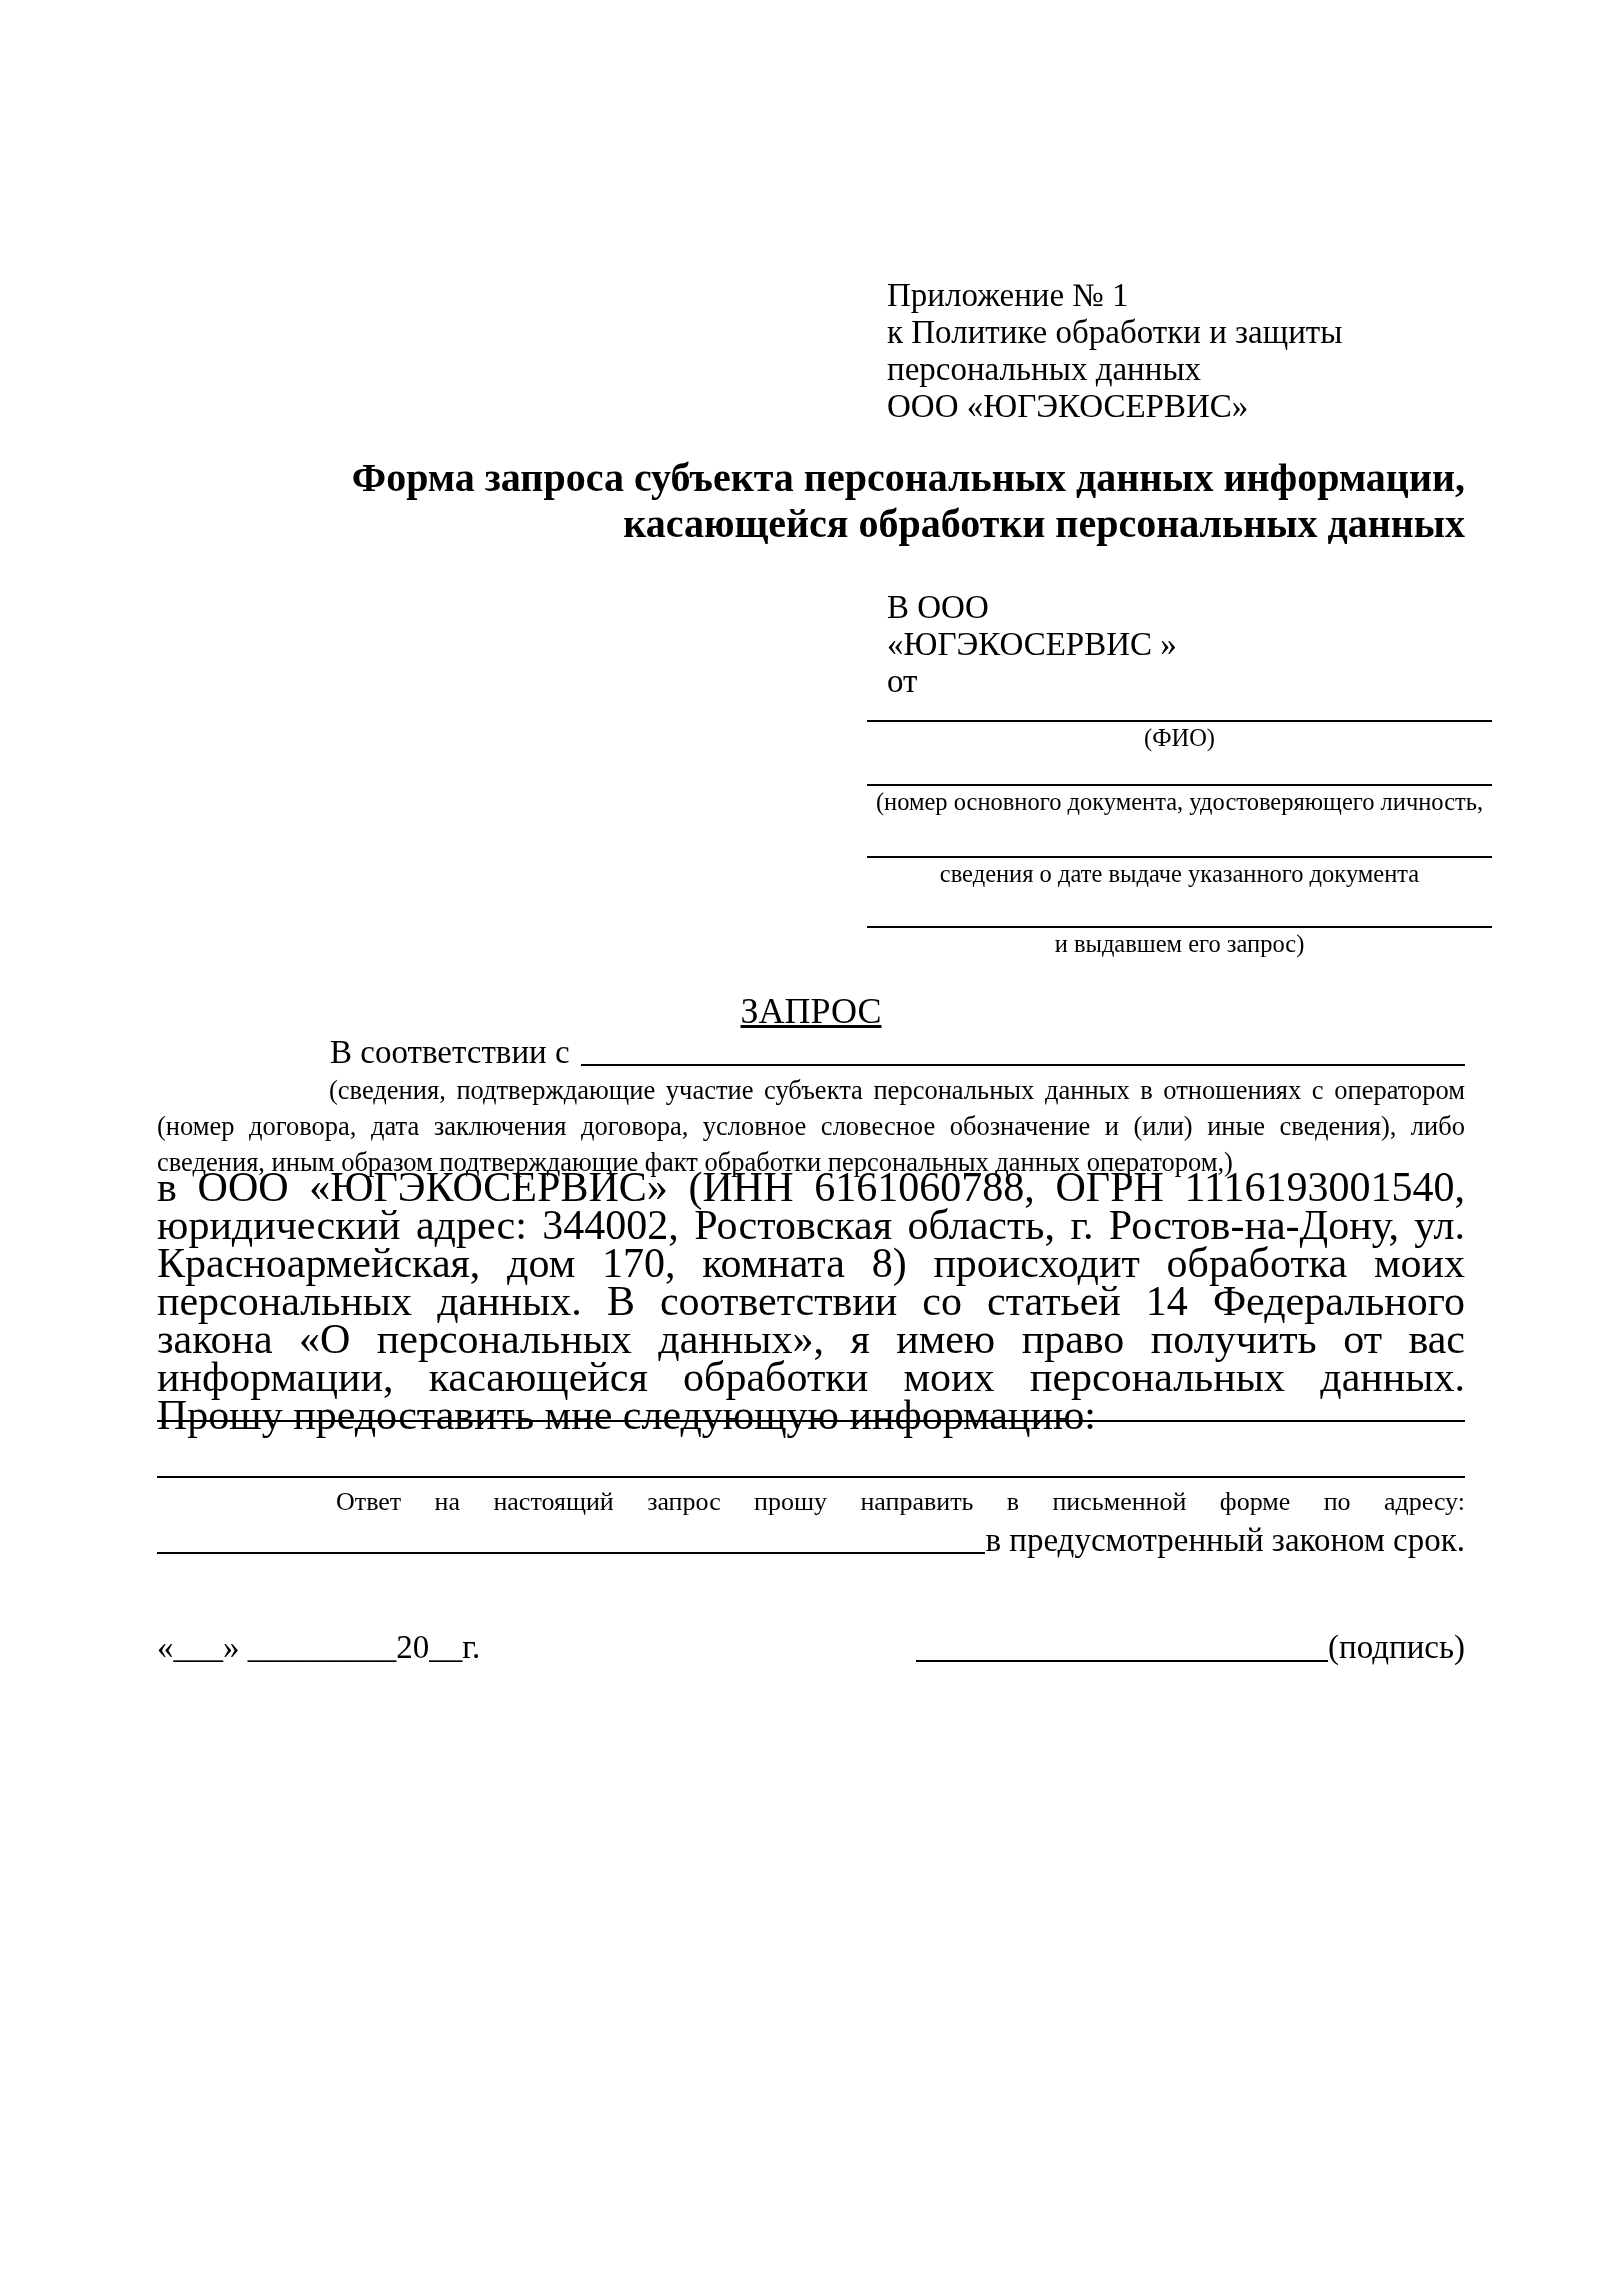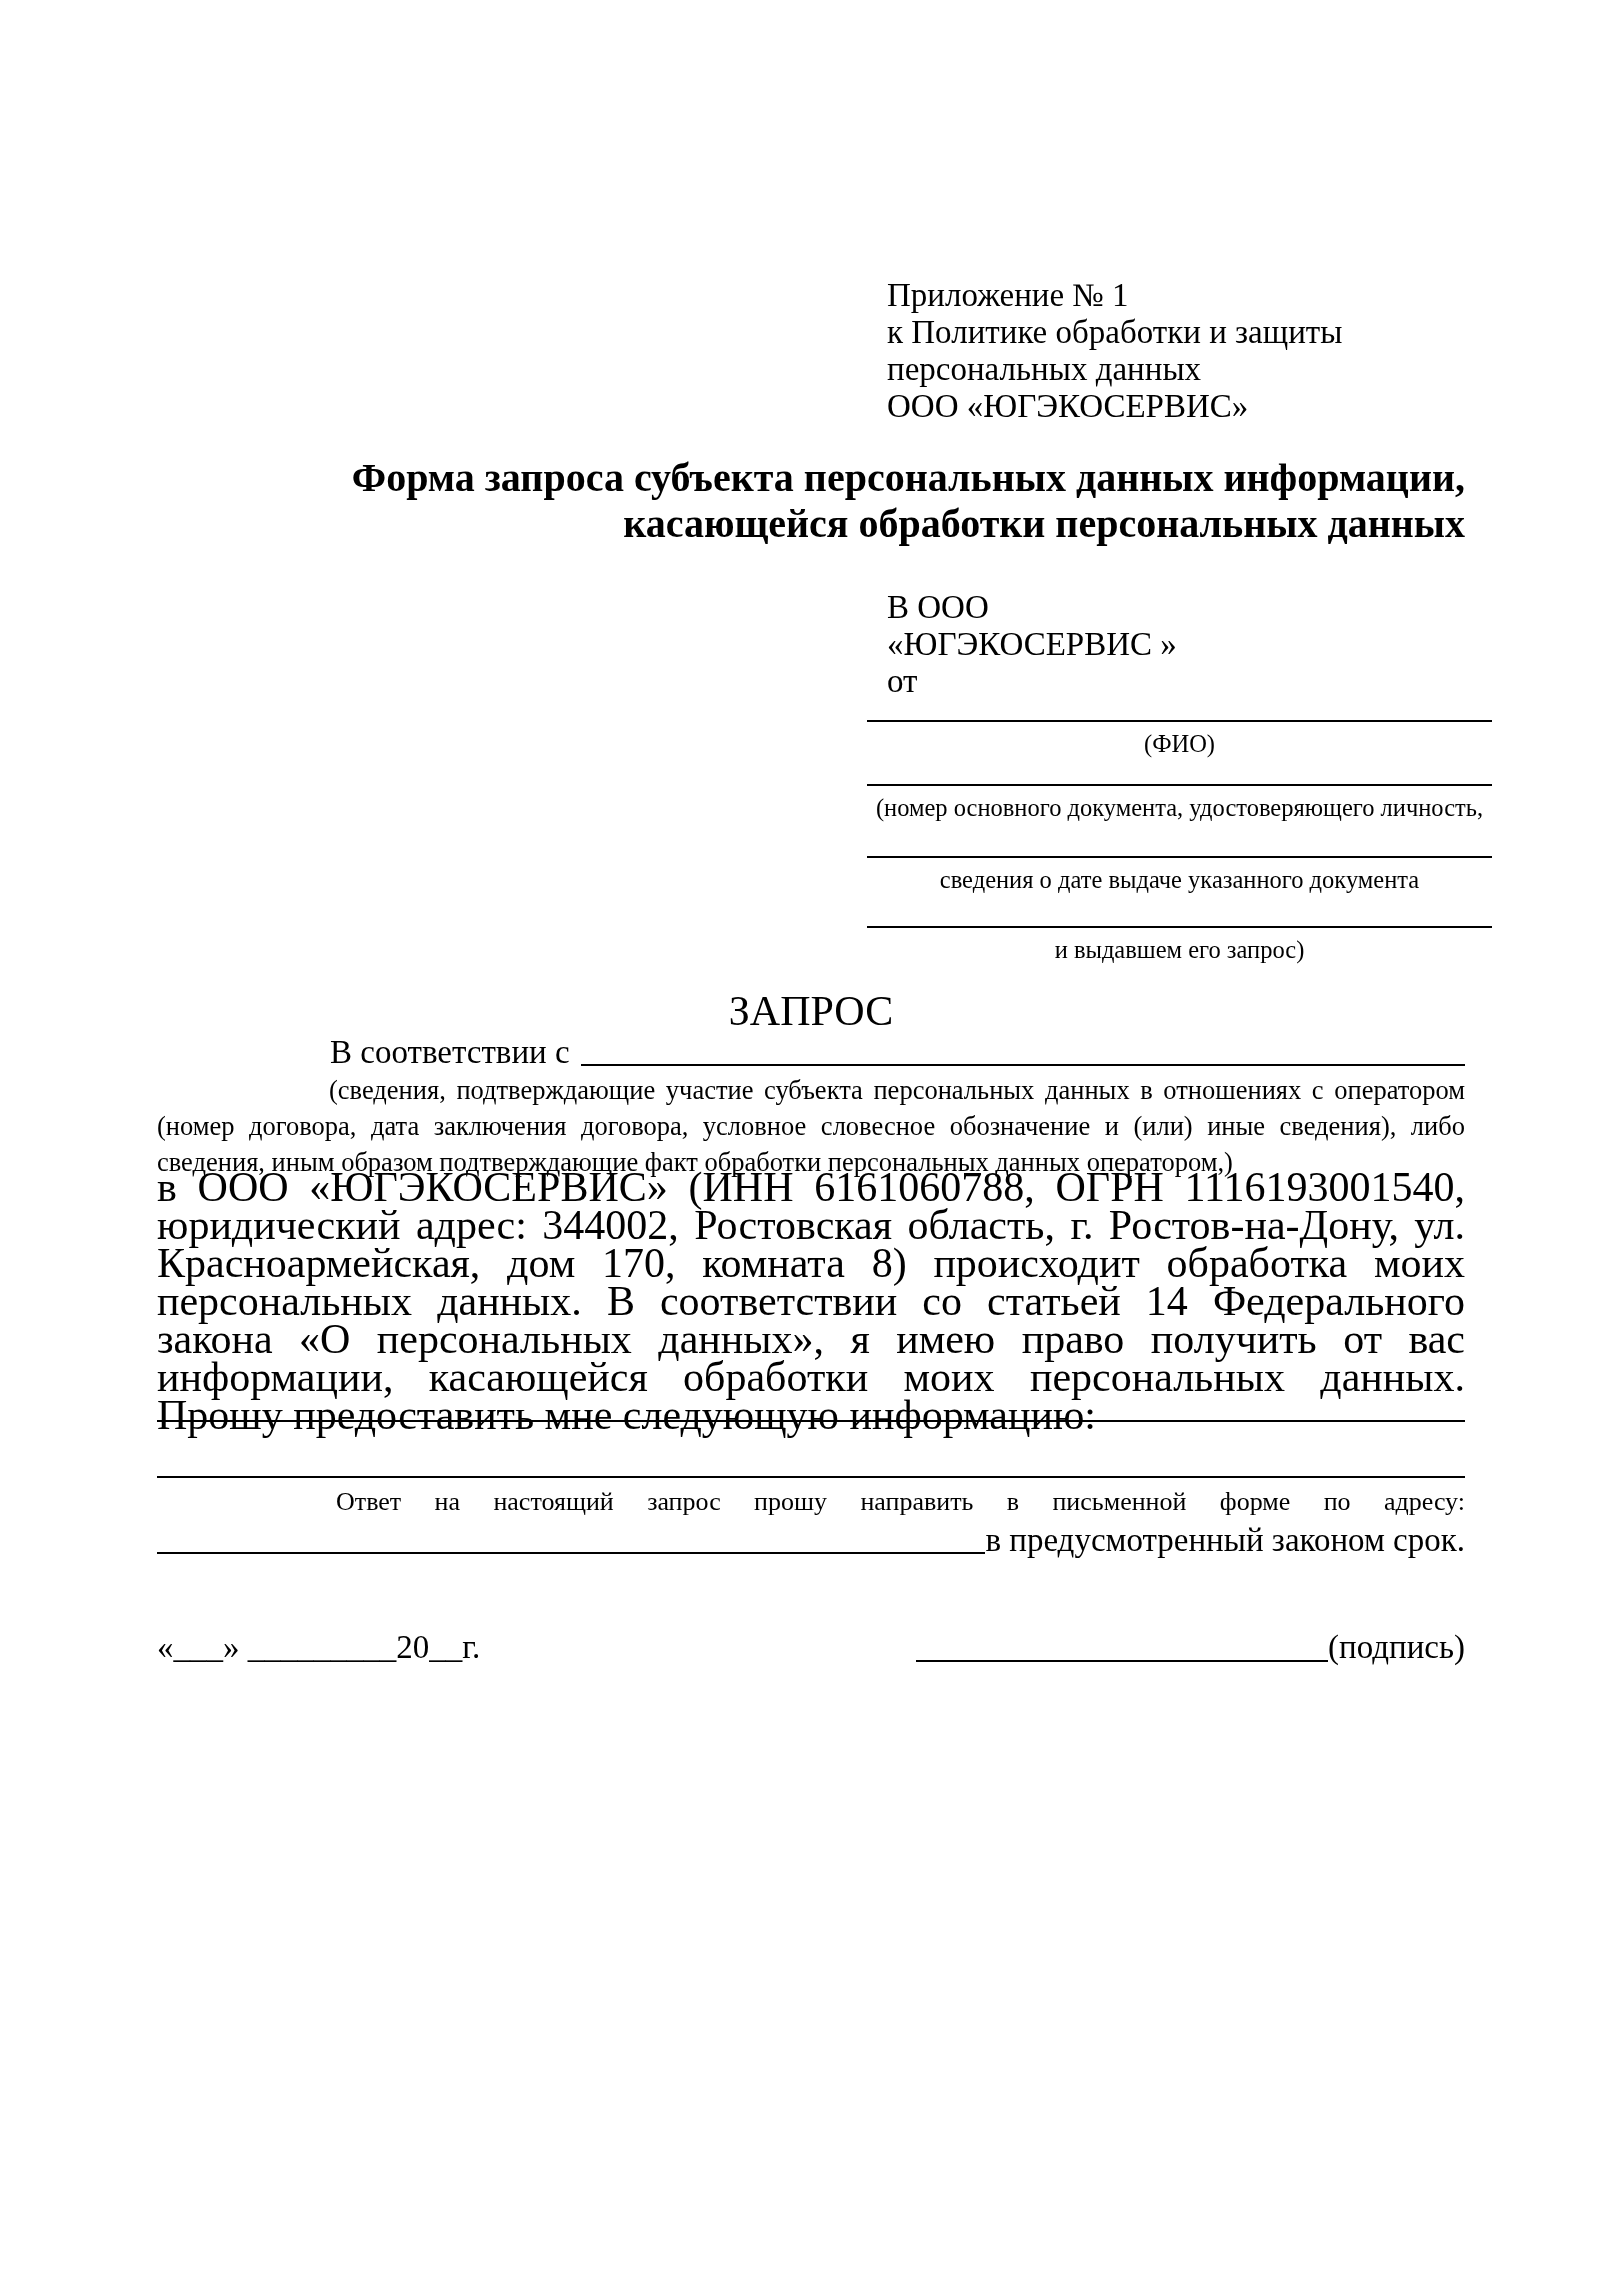--- a/index.html
+++ b/index.html
@@ -38,33 +38,33 @@
   }
 
   .blank {
     position: absolute;
     left: 867px; width: 625px;
     border-top: 2px solid #000;
     text-align: center;
   }
   .blank .blank-label {
     font-size: 24.5px; line-height: 29px;
-    margin-top: 7px;
+    margin-top: 1px;
     white-space: nowrap;
   }
   .blank-fio  { top: 720px; }
   .blank-doc  { top: 784px; }
   .blank-date { top: 856px; }
   .blank-org  { top: 926px; }
 
   .request-heading {
     position: absolute;
     left: 157px; top: 993px; width: 1308px;
     text-align: center;
-    font-size: 42px; line-height: 37px;
+    font-size: 36px; line-height: 37px; text-decoration: underline;
   }
 
   .intro-row {
     position: absolute;
     left: 157px; top: 1033px; width: 1308px;
     font-size: 33px; line-height: 39px;
     display: flex;
   }
   .intro-indent { flex: none; width: 173px; }
   .intro-text   { flex: none; padding-right: 11.8px; white-space: nowrap; }

